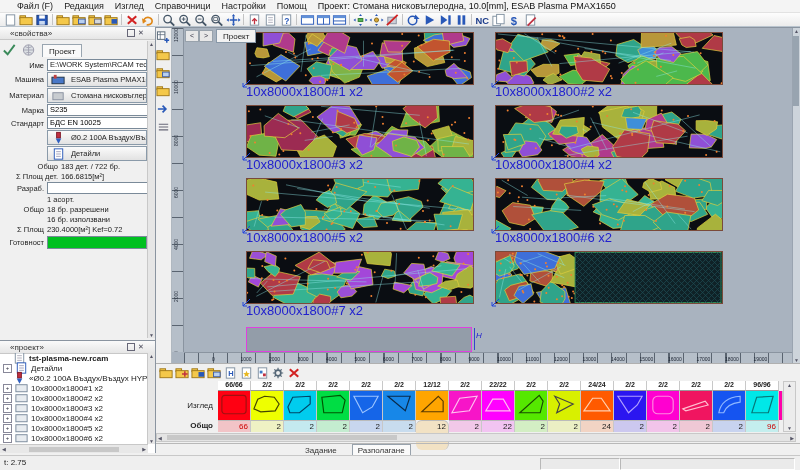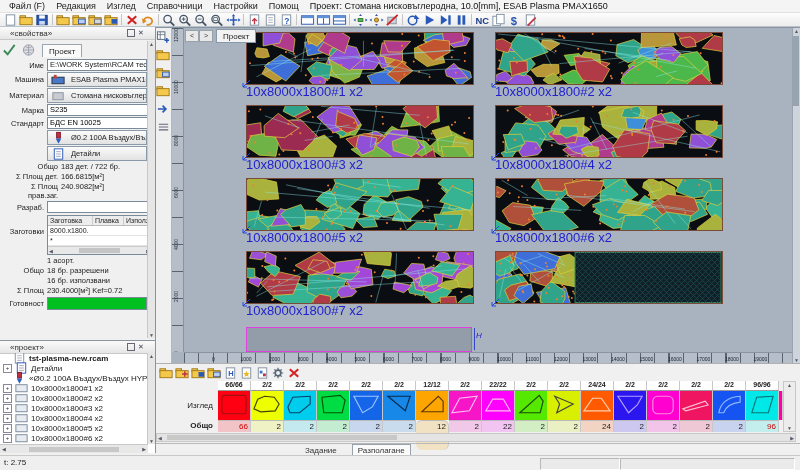--- a/index.html
+++ b/index.html
@@ -1,21 +1,21 @@
 <!DOCTYPE html>
 <html><head>
 <meta charset="utf-8">
 <style>
   html,body{margin:0;padding:0;background:#444;}
   #root{position:relative;width:800px;height:470px;background:#F0F0F0;overflow:hidden;
     font-family:"Liberation Sans","DejaVu Sans",sans-serif;font-size:9px;color:#222;}
   .abs{position:absolute;}
   
   #menubar{left:0;top:0;width:800px;height:13px;background:#F4F4F4;display:flex;align-items:center;
-    gap:11px;padding:0 9px;box-sizing:border-box;border-bottom:1px solid #E2E2E2;}
+    gap:11px;padding:0 17px;box-sizing:border-box;border-bottom:1px solid #E2E2E2;}
   .menu-item{font-size:9px;white-space:nowrap;}
   #project-label{font-size:9px;white-space:nowrap;color:#111;}
   #toolbar{left:0;top:13px;width:800px;height:14px;background:linear-gradient(#FDFDFD,#ECECEC);
     border-bottom:1px solid #B9C4CE;display:flex;align-items:center;padding:0 2px;box-sizing:border-box;}
   .tb-icon{width:16px;height:13px;display:flex;align-items:center;justify-content:center;}
   .tb-sep{width:1px;height:11px;background:#C4C4C4;margin:0 2px;}
   
   #props{left:0;top:27px;width:156px;height:313px;background:#F0F0F0;border-right:1px solid #8A94A0;box-sizing:border-box;overflow:hidden;}
   .ptitle{height:12px;background:linear-gradient(#FAFAFA,#E6E6E6);border-bottom:1px solid #C8C8C8;
     display:flex;align-items:center;padding:0 10px;font-size:8px;color:#333;}
@@ -395,48 +395,23 @@
         </span>
     </div>
     <div class="irow">
         <span class="ilabel">Общо</span>
         <span>183 дет. / 722 бр.</span>
       </div>
     <div class="irow">
         <span class="ilabel">Σ Площ дет.</span>
         <span>166.6815[м²]</span>
       </div>
-    <div class="irow">
-        <span class="ilabel">Σ Площ прав.заг.</span>
-        <span>240.9082[м²]</span>
-      </div>
     <div class="prow">
       <span class="plabel">Разраб.</span>
       <input class="pinput" style="">
-    </div>
-    <div class="prow" style="align-items:flex-start;margin-top:2px;">
-      <span class="plabel" style="padding-top:12px;">Заготовки</span>
-      <div id="blanks-table">
-          <div class="bt-head">
-            <div style="width:40px">Заготовка</div>
-            <div style="width:26px">Плавка</div>
-            <div style="width:22px">Използв</div>
-          </div>
-          <div class="bt-row">
-            <div style="width:92px">8000.x1800.</div>
-          </div>
-          <div class="bt-row">
-            <div style="width:92px">*</div>
-          </div>
-          <div class="bt-scroll">
-            <span>◀</span>
-            <span class="bt-thumb"></span>
-            <span>▶</span>
-          </div>
-        </div>
     </div>
     <div id="stock-rows">
         <div class="irow">
           <span class="ilabel" style="width:44px"></span>
           <span>1 асорт.</span>
         </div>
         <div class="irow">
           <span class="ilabel" style="width:44px">Общо</span>
           <span>18 бр. разрешени</span>
         </div>

